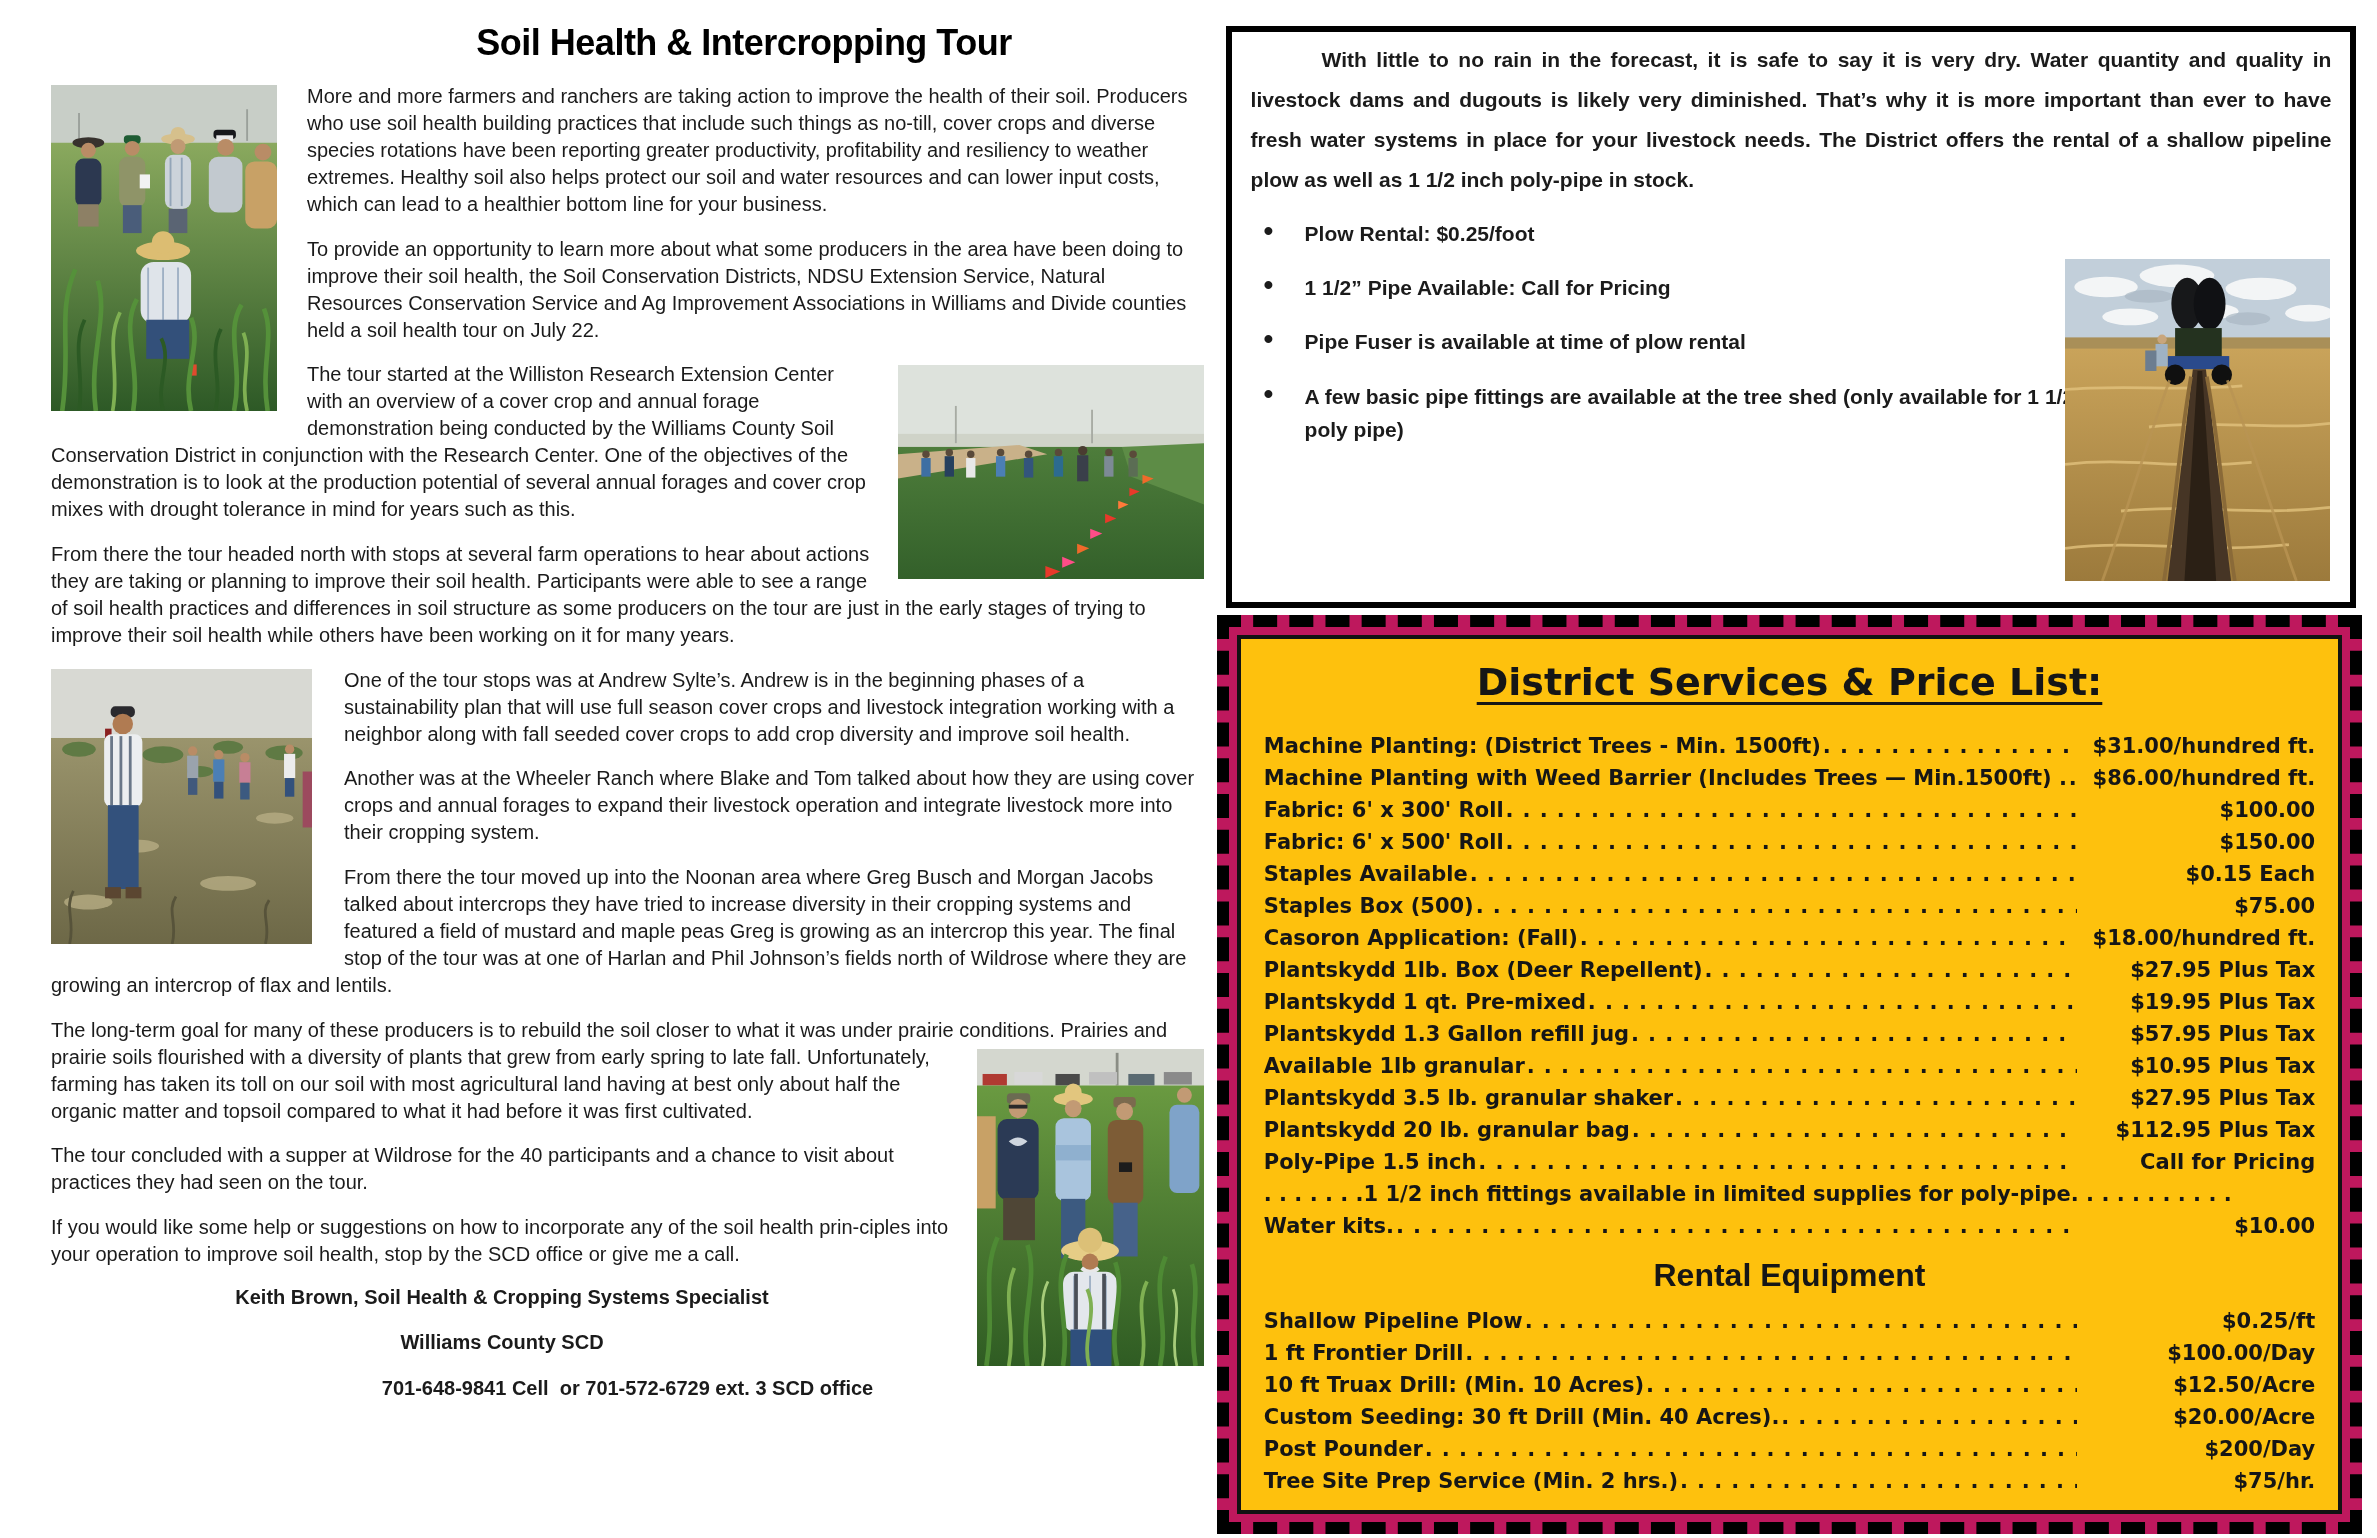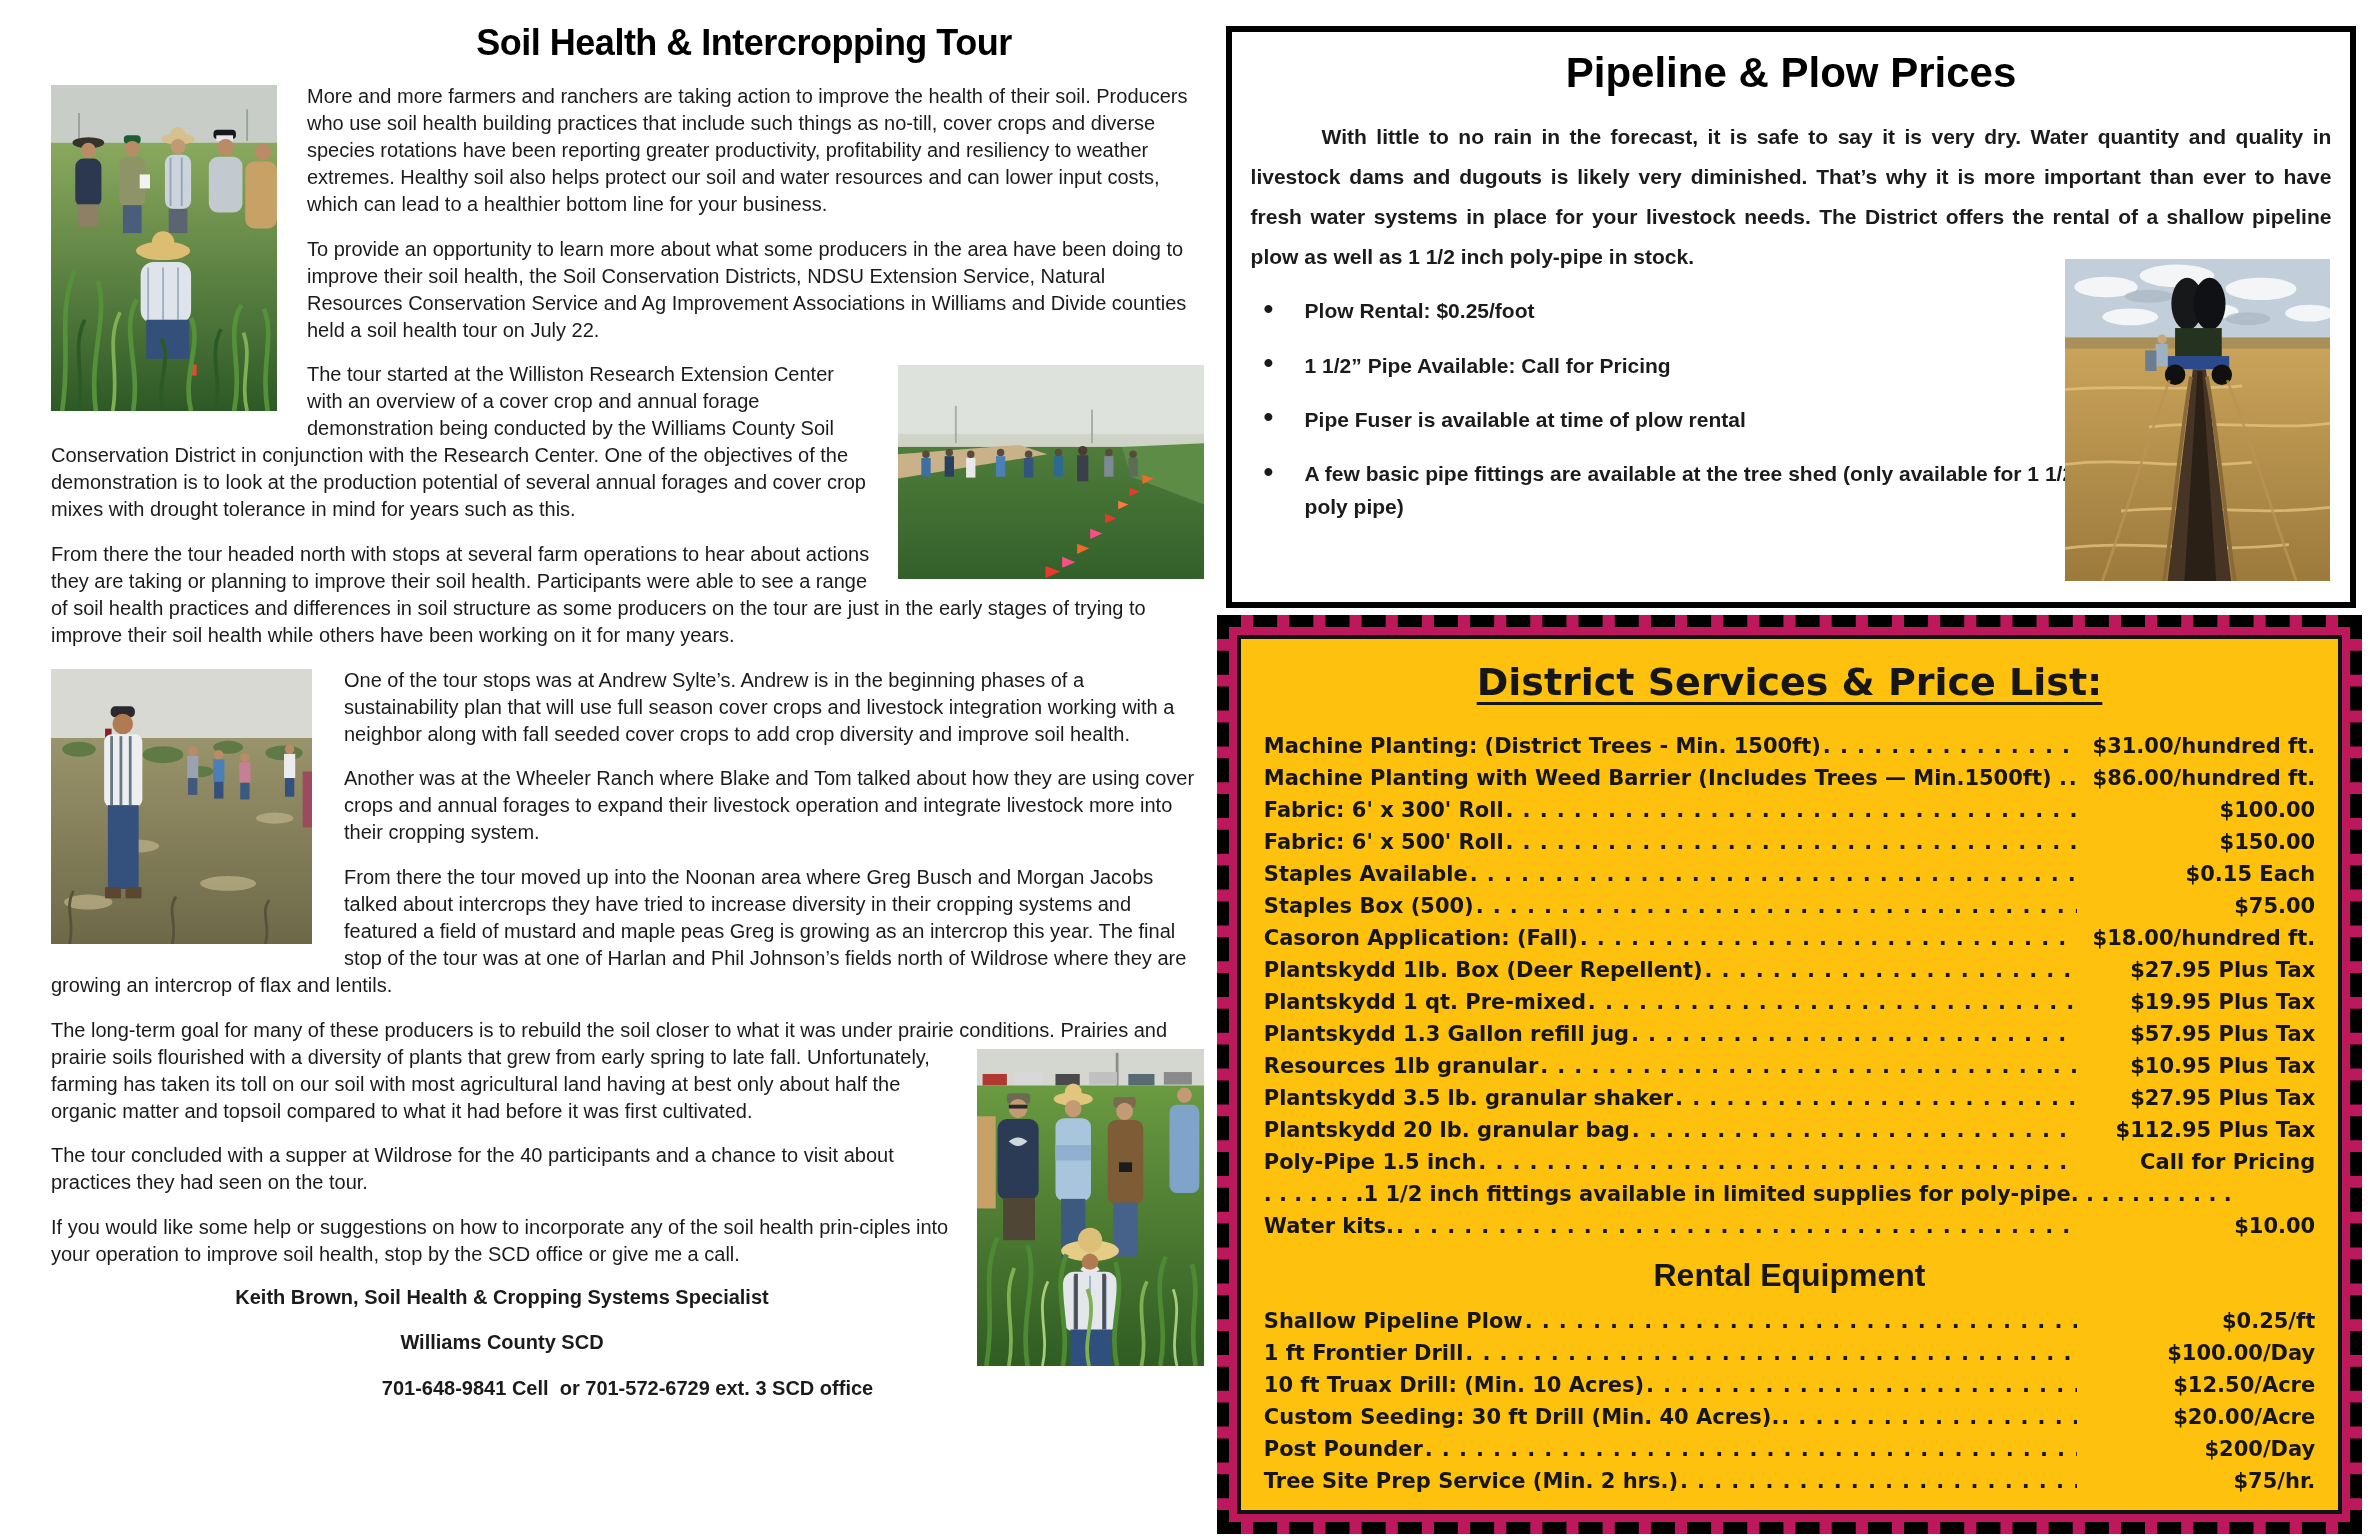--- a/index.html
+++ b/index.html
@@ -309,21 +309,20 @@
 
     <div id="contact-lines">
         <p class="contact">Keith Brown, Soil Health &amp; Cropping Systems Specialist</p>
         <p class="contact">Williams County SCD</p>
         <p class="contact">701-648-9841 Cell  or 701-572-6729 ext. 3 SCD office</p>
       </div>
     <div style="clear:both;"></div>
   </div>
 
   <div class="pipe-box">
-    <h2 class="pipe-title">Pipeline &amp; Plow Prices</h2>
     <p class="pipe-intro">With little to no rain in the forecast, it is safe to say it is very dry. Water quantity and quality in livestock dams and dugouts is likely very diminished. That’s why it is more important than ever to have fresh water systems in place for your livestock needs. The District offers the rental of a shallow pipeline plow as well as 1 1/2 inch poly-pipe in stock.</p>
     <ul class="pipe-bullets" id="pipe-bullets">
         <li>Plow Rental: $0.25/foot</li>
         <li>1 1/2” Pipe Available: Call for Pricing</li>
         <li>Pipe Fuser is available at time of plow rental</li>
         <li>A few basic pipe fittings are available at the tree shed (only available for 1 1/2” poly pipe)</li>
       </ul>
 
     <div class="photo trench-photo">
       <svg viewBox="0 0 284 345" preserveAspectRatio="none">
@@ -426,21 +425,21 @@
             <span class="lbl">Plantskydd 1 qt. Pre-mixed</span>
             <span class="dots"> . . . . . . . . . . . . . . . . . . . . . . . . . . . . . . . . . . . . . . . . . . . . . . . . . . . . . . . . . . . . . . . . . . . . . . . . . . . . . . . . . . . . . . . . . .</span>
             <span class="price">$19.95 Plus Tax</span>
           </div>
           <div class="prow">
             <span class="lbl">Plantskydd 1.3 Gallon refill jug</span>
             <span class="dots"> . . . . . . . . . . . . . . . . . . . . . . . . . . . . . . . . . . . . . . . . . . . . . . . . . . . . . . . . . . . . . . . . . . . . . . . . . . . . . . . . . . . . . . . . . .</span>
             <span class="price">$57.95 Plus Tax</span>
           </div>
           <div class="prow">
-            <span class="lbl">Resources 1lb granular</span>
+            <span class="lbl">Available 1lb granular</span>
             <span class="dots"> . . . . . . . . . . . . . . . . . . . . . . . . . . . . . . . . . . . . . . . . . . . . . . . . . . . . . . . . . . . . . . . . . . . . . . . . . . . . . . . . . . . . . . . . . .</span>
             <span class="price">$10.95 Plus Tax</span>
           </div>
           <div class="prow">
             <span class="lbl">Plantskydd 3.5 lb. granular shaker</span>
             <span class="dots"> . . . . . . . . . . . . . . . . . . . . . . . . . . . . . . . . . . . . . . . . . . . . . . . . . . . . . . . . . . . . . . . . . . . . . . . . . . . . . . . . . . . . . . . . . .</span>
             <span class="price">$27.95 Plus Tax</span>
           </div>
           <div class="prow">
             <span class="lbl">Plantskydd 20 lb. granular bag</span>

